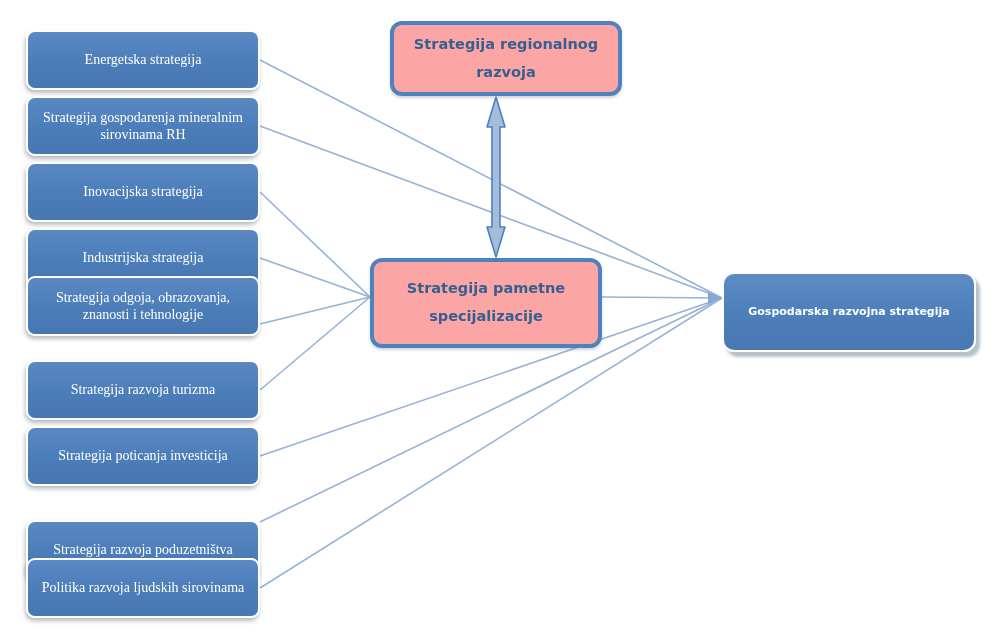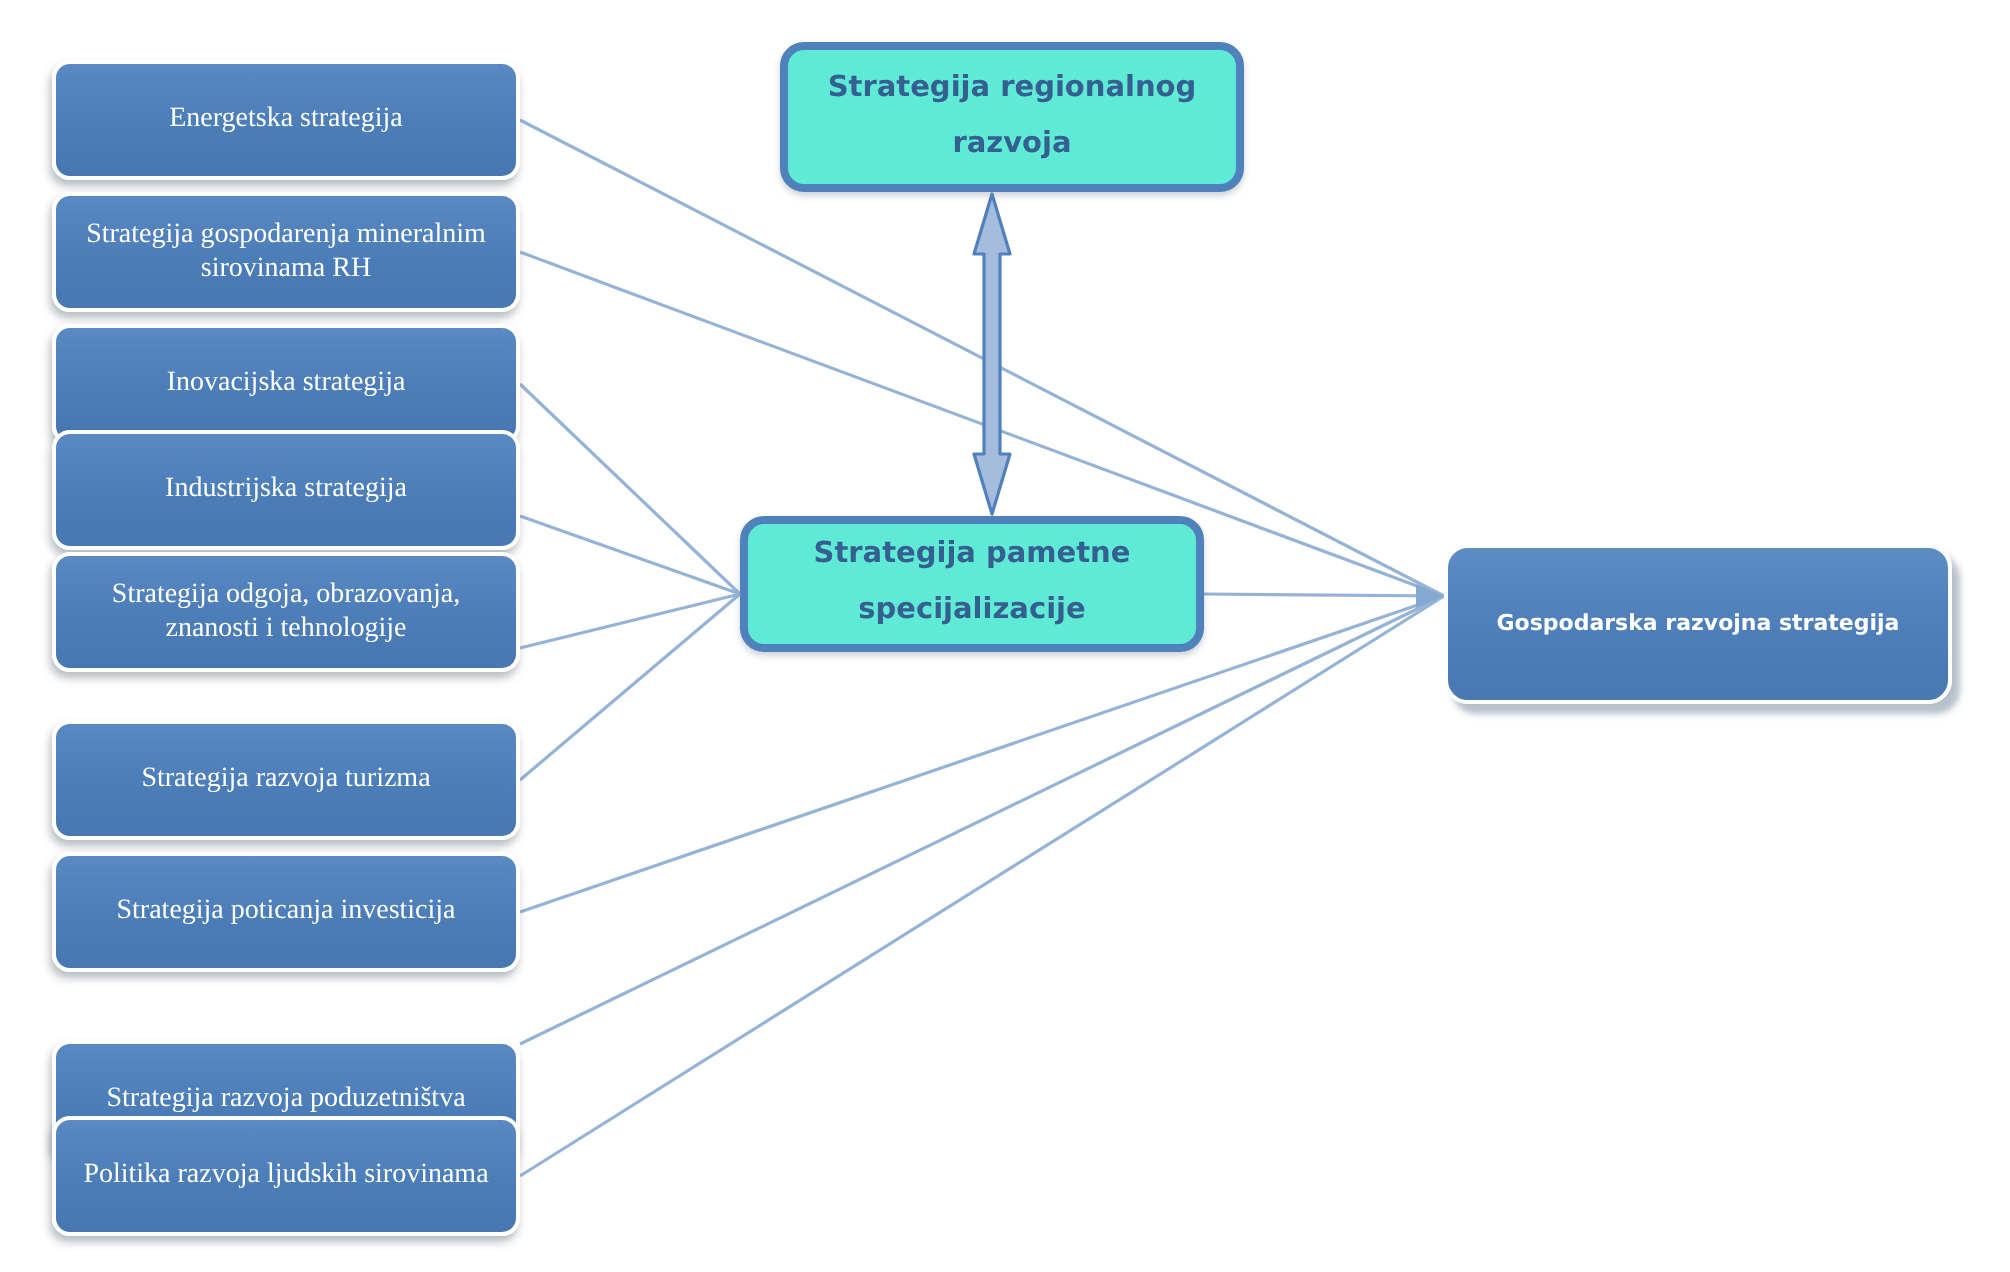--- a/index.html
+++ b/index.html
@@ -15,27 +15,27 @@
   }
   .blue-node{
     left:26px;width:234px;height:60px;
     background:linear-gradient(180deg,#5a89c3 0%,#4b7db9 55%,#4877b2 100%);
     border:2px solid #ffffff;border-radius:9px;
     box-shadow:-1px 3px 4px rgba(95,105,115,0.45);
     color:#ffffff;font-family:"Liberation Serif","DejaVu Serif",serif;
     font-size:14px;line-height:1.22;padding:2px 4px;
   }
   .outline-node{
-    background:#5eead4;border:4px solid #4f81bd;border-radius:12px;
+    background:#fca5a5;border:4px solid #4f81bd;border-radius:12px;
     box-shadow:0 2px 3px rgba(120,130,145,0.35);
     color:#365f91;font-family:"DejaVu Sans",sans-serif;font-weight:bold;
     font-size:14.5px;line-height:1.9;padding:0 2px;
   }
   .node-regionalnog{left:390px;top:21px;width:232px;height:75px;}
-  .node-pametne{left:370px;top:258px;width:232px;height:68px;}
+  .node-pametne{left:370px;top:258px;width:232px;height:90px;}
   .solid-node{
     left:722px;top:272px;width:254px;height:80px;
     background:linear-gradient(180deg,#5d8cc5 0%,#4d7eba 55%,#4978b3 100%);
     border:2px solid #fcfdfe;border-radius:12px;
     box-shadow:4px 5px 3px rgba(125,142,158,0.55);
     color:#ffffff;font-family:"DejaVu Sans",sans-serif;font-weight:bold;
     font-size:11px;line-height:1.75;padding:0 6px;
   }
 </style>
 </head>
@@ -60,21 +60,21 @@
 
   <div class="node blue-node" style="top:30px">
     <span>Energetska strategija</span>
   </div>
   <div class="node blue-node" style="top:96px">
     <span>Strategija gospodarenja mineralnim sirovinama RH</span>
   </div>
   <div class="node blue-node" style="top:162px">
     <span>Inovacijska strategija</span>
   </div>
-  <div class="node blue-node" style="top:215px">
+  <div class="node blue-node" style="top:228px">
     <span>Industrijska strategija</span>
   </div>
   <div class="node blue-node" style="top:276px">
     <span>Strategija odgoja, obrazovanja, znanosti i tehnologije</span>
   </div>
   <div class="node blue-node" style="top:360px">
     <span>Strategija razvoja turizma</span>
   </div>
   <div class="node blue-node" style="top:426px">
     <span>Strategija poticanja investicija</span>

